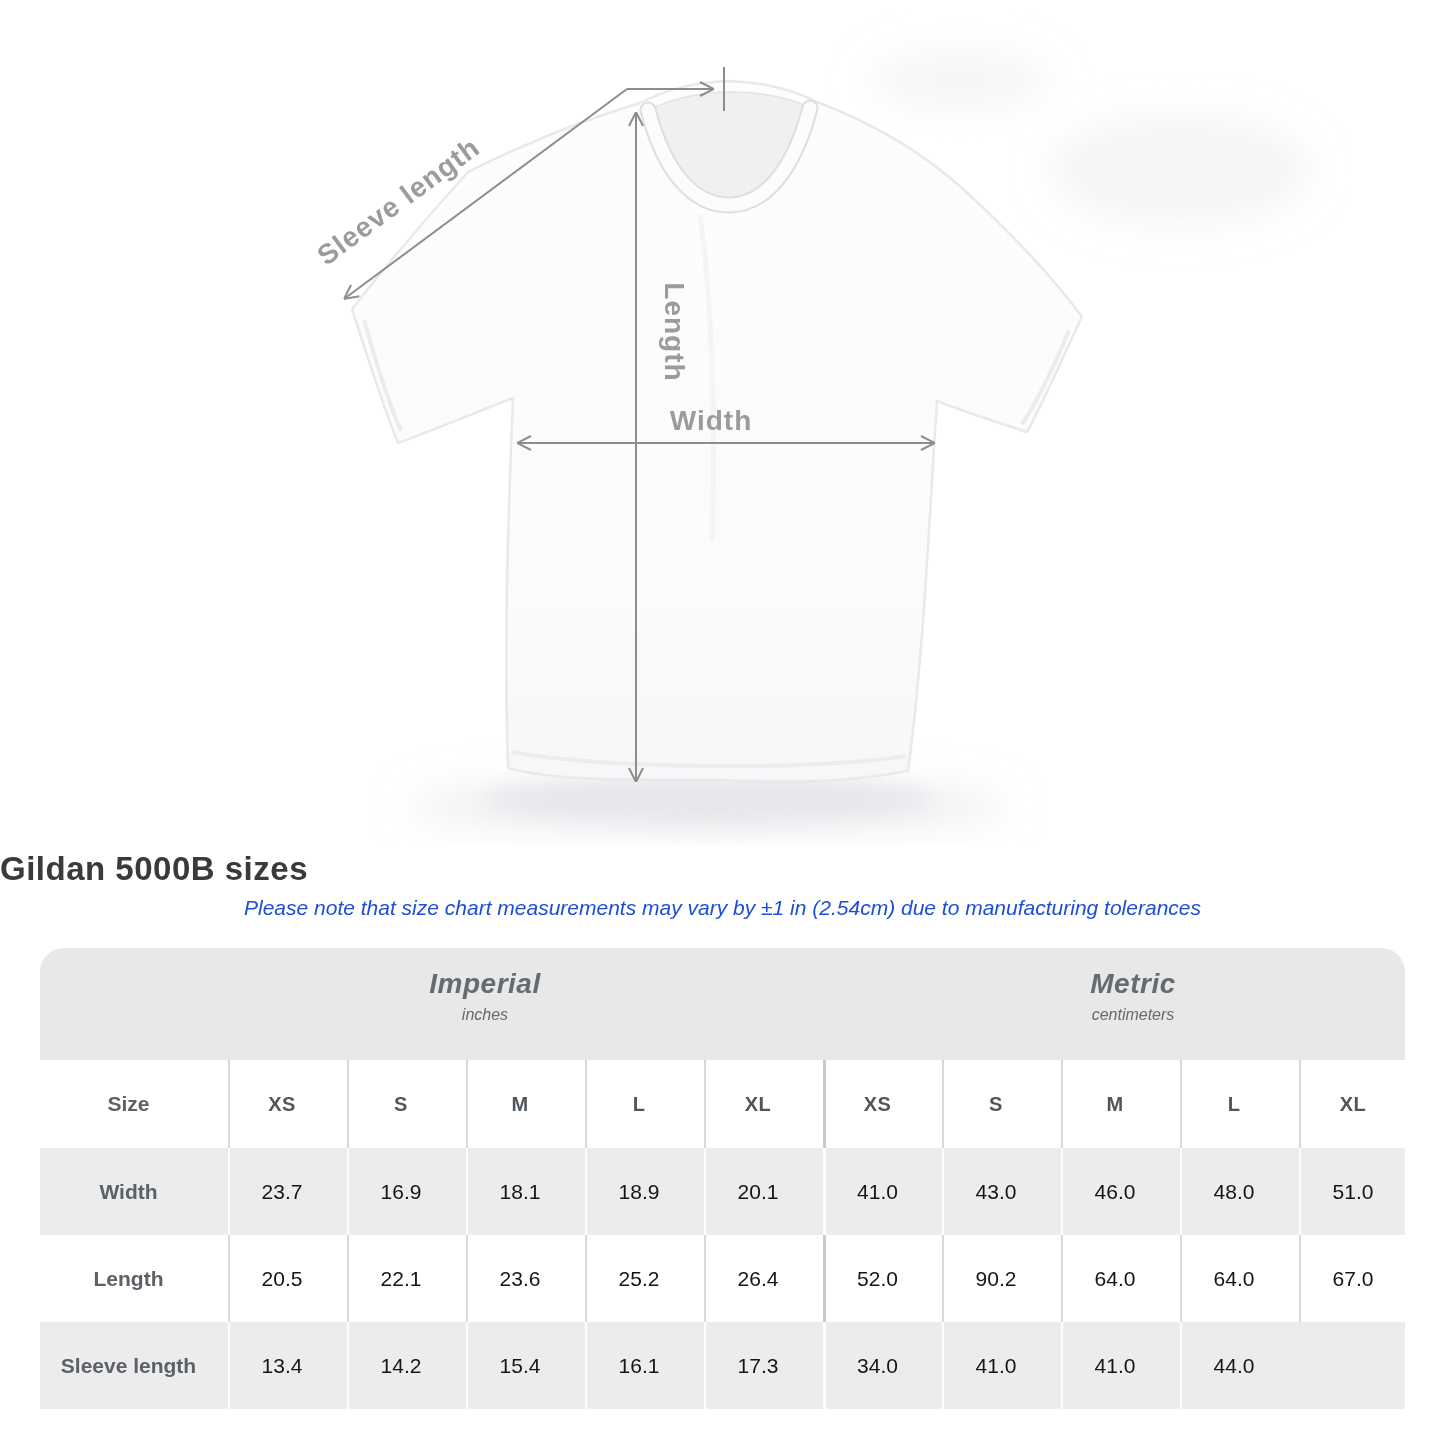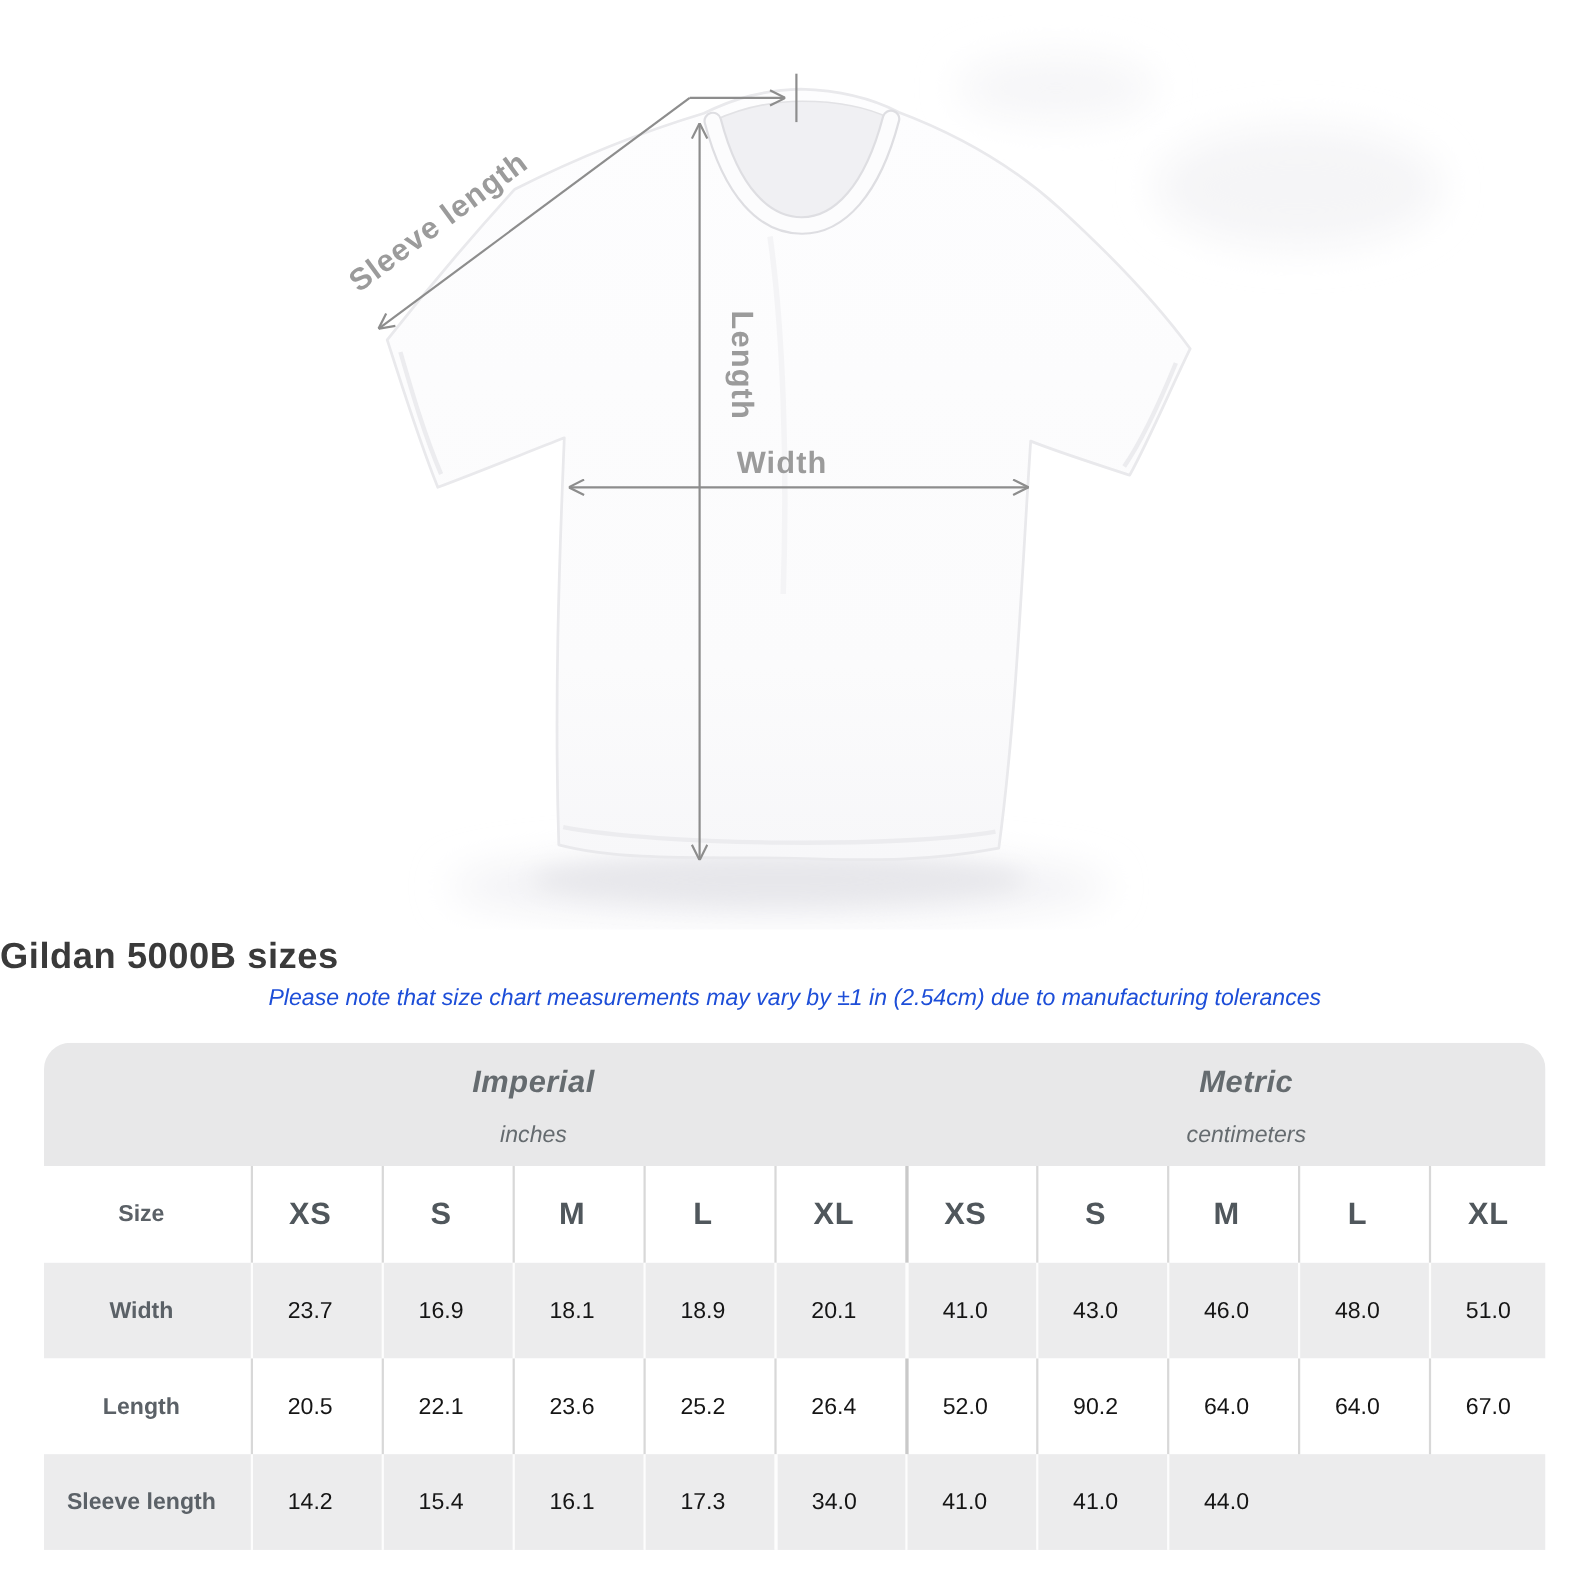--- a/index.html
+++ b/index.html
@@ -16,37 +16,37 @@
   .subtitle{position:absolute;left:0;top:896px;width:1445px;text-align:center;
             font-size:21px;font-style:italic;color:#1d4ed8;}
 
   
   .size-table{position:absolute;left:40px;top:948px;width:1365px;height:488px;
               border-radius:24px;overflow:hidden;background:#ffffff;}
   .unit-header{position:relative;height:112px;background:#e8e8e9;}
   .unit-group{position:absolute;top:20px;transform:translateX(-50%);
               text-align:center;color:#656b6f;}
   .unit-group .uname{font-size:28px;font-weight:bold;font-style:italic;letter-spacing:.5px;}
-  .unit-group .usub{font-size:21px;font-style:italic;margin-top:20px;}
+  .unit-group .usub{font-size:16px;font-style:italic;margin-top:6px;}
   .ug-imperial{left:445px;}
   .ug-metric{left:1093px;}
 
   .trow{display:grid;grid-template-columns:175px repeat(10,1fr);height:87px;gap:13px;}
   .trow.first{height:88px;}
   .cell{display:flex;align-items:center;justify-content:center;
         border-left:2px solid transparent;}
   .cell.mid{border-left-width:3px;}
   .r-white{background:#ffffff;}
   .r-gray{background:#ececed;}
   .r-white .cell:not(.c0){border-left-color:#d8d8d8;}
   .r-gray  .cell:not(.c0){border-left-color:#fdfdfd;}
   .r-white .cell.mid{border-left-color:#c9c9c9;}
 
   .lbl{font-size:21px;font-weight:bold;color:#5b6167;}
-  .szh{font-size:28px;font-weight:bold;color:#50575c;letter-spacing:.5px;}
+  .szh{font-size:20px;font-weight:bold;color:#50575c;letter-spacing:.5px;}
   .num{font-size:21px;color:#151515;}
 </style>
 </head>
 <body>
 
 <div class="figure">
   <svg width="1445" height="845" viewBox="0 0 1445 845">
     <defs>
       <filter id="soft" x="-60%" y="-60%" width="220%" height="220%">
         <feGaussianBlur stdDeviation="10"></feGaussianBlur>
@@ -171,20 +171,21 @@
     <div class="cell num">26.4</div>
     <div class="cell num mid">52.0</div>
     <div class="cell num">90.2</div>
     <div class="cell num">64.0</div>
     <div class="cell num">64.0</div>
     <div class="cell num">67.0</div>
   </div>
 
   <div class="trow r-gray">
     <div class="cell c0 lbl">Sleeve length</div>
+    <div class="cell num">13.4</div>
     <div class="cell num">14.2</div>
     <div class="cell num">15.4</div>
     <div class="cell num">16.1</div>
     <div class="cell num">17.3</div>
     <div class="cell num mid">34.0</div>
     <div class="cell num">41.0</div>
     <div class="cell num">41.0</div>
     <div class="cell num">44.0</div>
   </div>
 </div>

